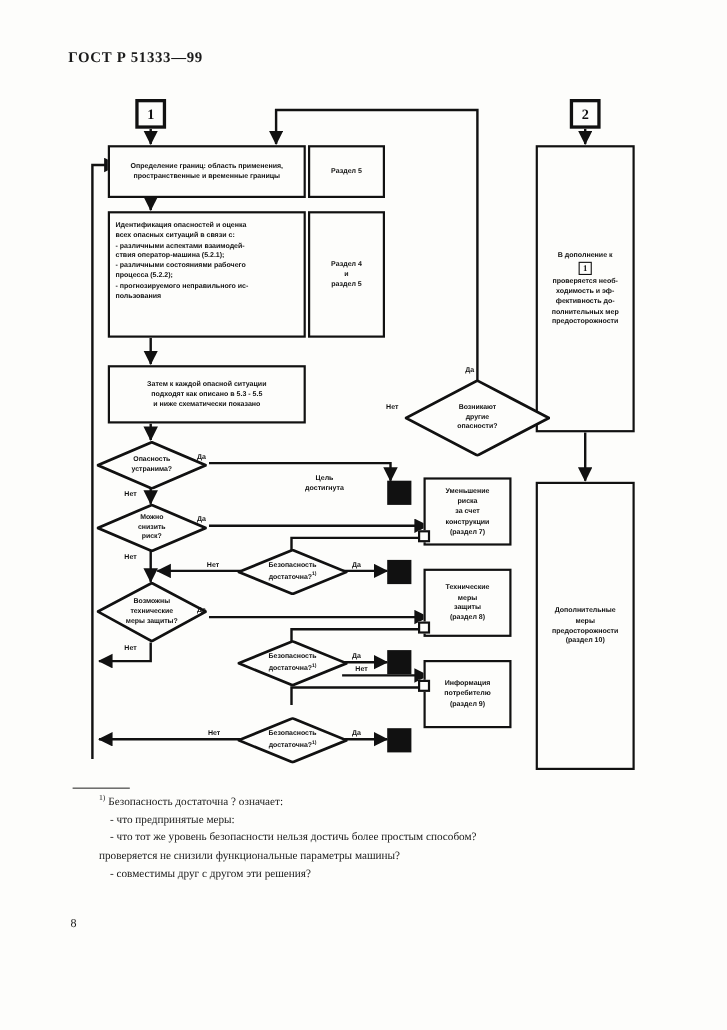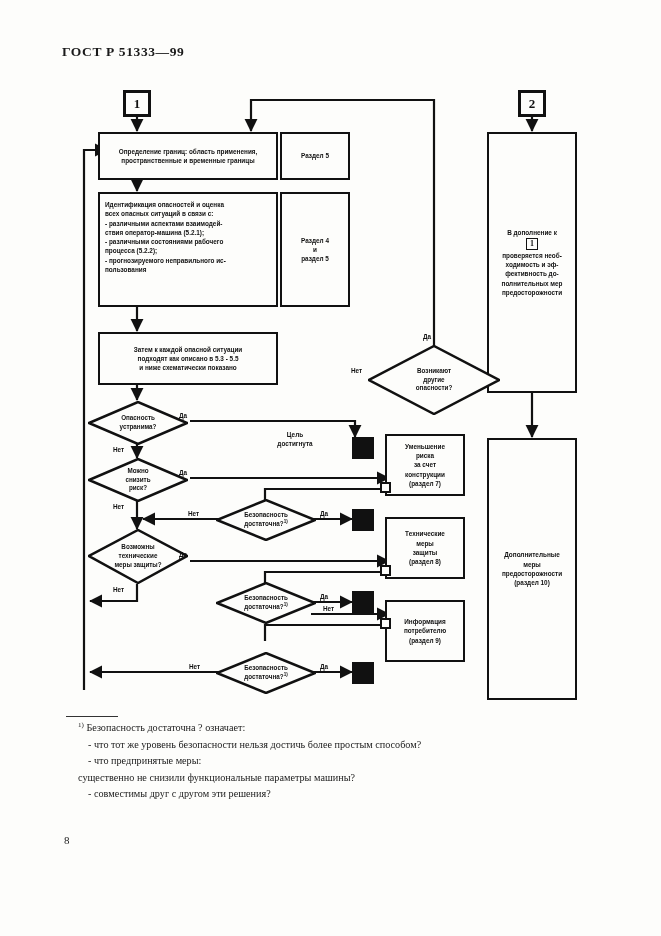--- a/index.html
+++ b/index.html
@@ -142,21 +142,21 @@
   .fnote {
     position: absolute;
     left: 78px;
     top: 720px;
     width: 540px;
     font-family: "Liberation Serif", serif;
     font-size: 10.2px;
     line-height: 1.62;
     color: #1a1a1a;
   }
-  .fnote .fline { white-space: nowrap; }
+  .fnote .fline { white-space: nowrap; margin-left: 12px; }
   .fnote .marker { font-size: 7px; vertical-align: super; }
   .fnote .ind { padding-left: 10px; }
   .pageno {
     position: absolute;
     left: 64px;
     top: 834px;
     font-family: "Liberation Serif", serif;
     font-size: 11px;
   }
 </style>
@@ -412,21 +412,21 @@
     <div class="blackbox" style="left:352px; top:662px; width:22px; height:22px;"></div>
 
   </div>
 
   <div class="fn-rule"></div>
   <div class="fnote">
     <div class="fline">
       <span class="marker">1)</span>
       <span>Безопасность достаточна ? означает:</span>
     </div>
+    <div class="fline ind">-  что предпринятые меры:</div>
     <div class="fline ind">-  что тот же уровень безопасности нельзя достичь более простым способом?</div>
-    <div class="fline ind">-  что предпринятые меры:</div>
-    <div class="fline">существенно не снизили функциональные параметры машины?</div>
+    <div class="fline">проверяется не снизили функциональные параметры машины?</div>
     <div class="fline ind">-  совместимы друг с другом эти решения?</div>
   </div>
 
   <div class="pageno">8</div>
 
 </div>
 
 </body></html>

